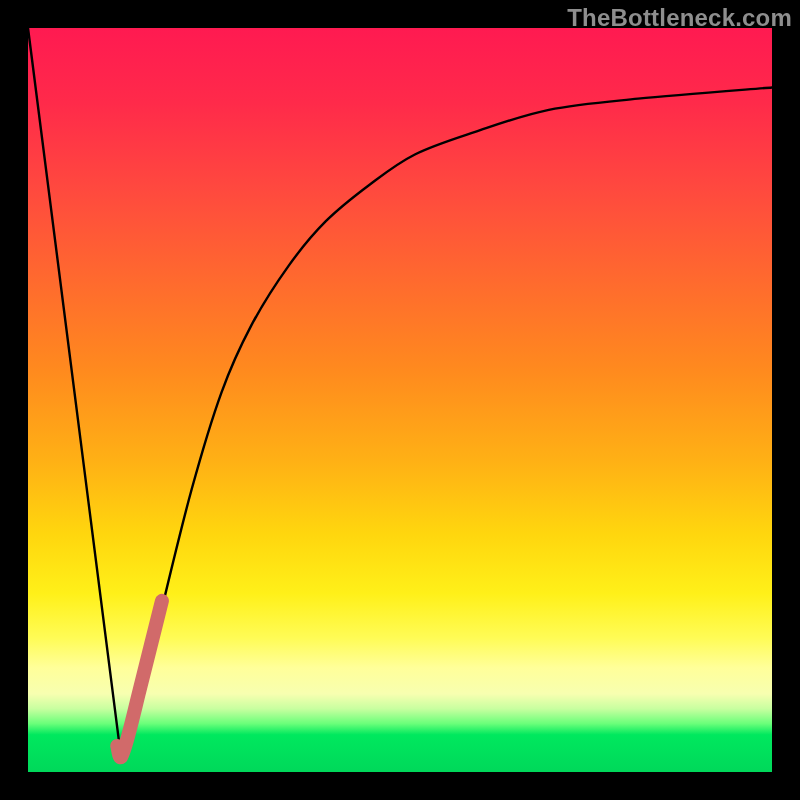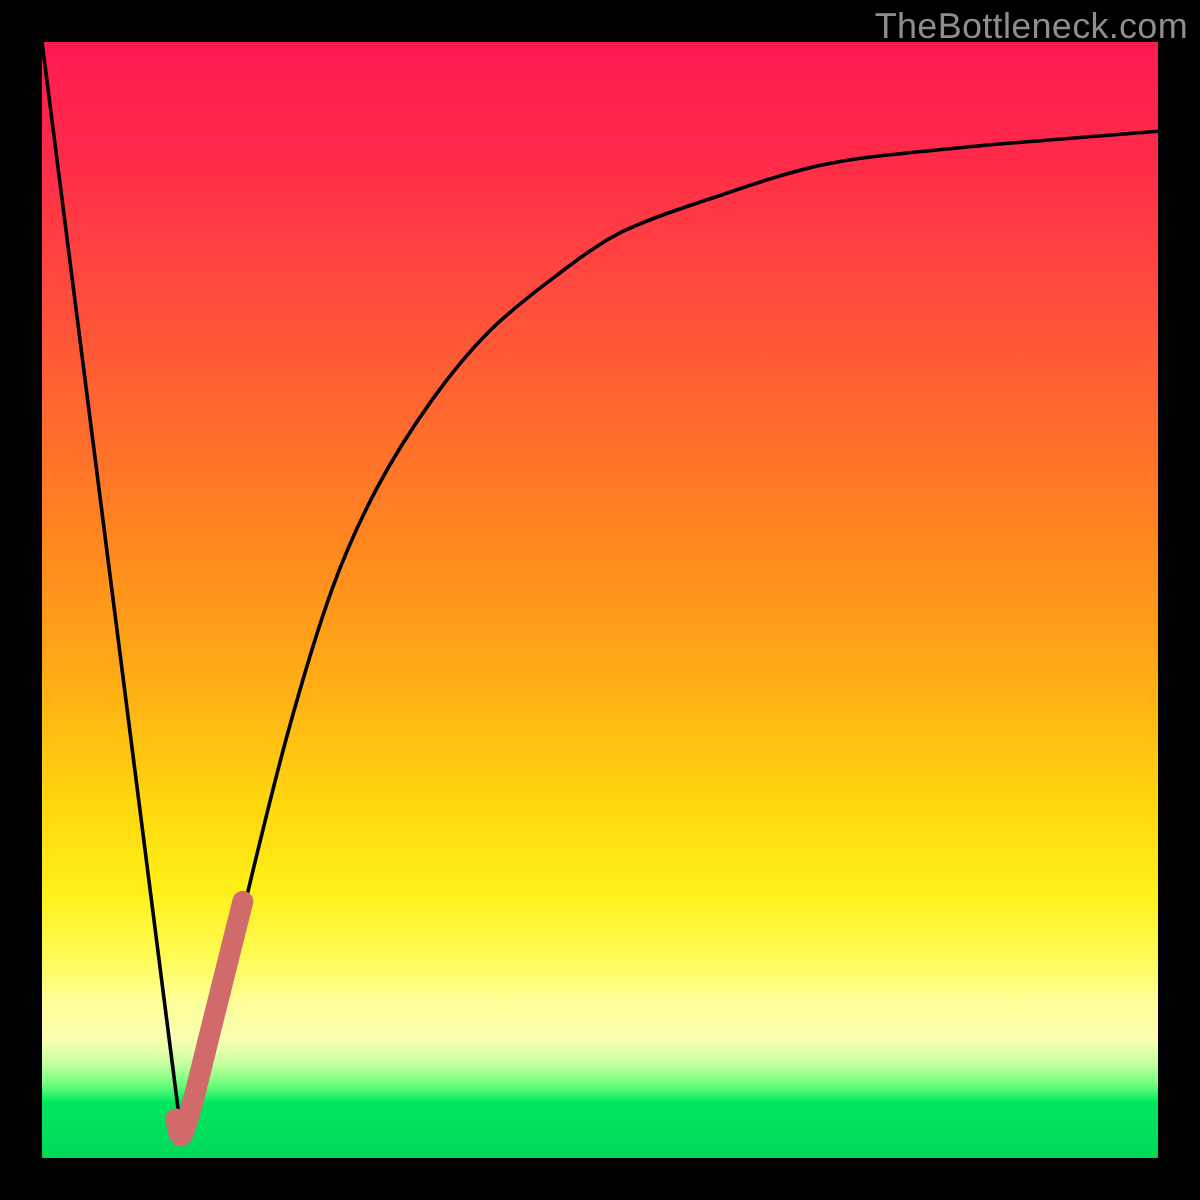--- a/index.html
+++ b/index.html
@@ -42,21 +42,21 @@
       #00e85e 95%,
       #00d85a 100%
     );
   }
   .watermark {
     position: absolute;
     top: 4px;
     right: 8px;
     color: #8e8e8e;
     font-size: 24px;
-    font-weight: 400;
+    font-weight: 700;
     letter-spacing: 0.2px;
     user-select: none;
   }
   svg.curves {
     position: absolute;
     inset: 0;
     width: 100%;
     height: 100%;
     overflow: visible;
   }

